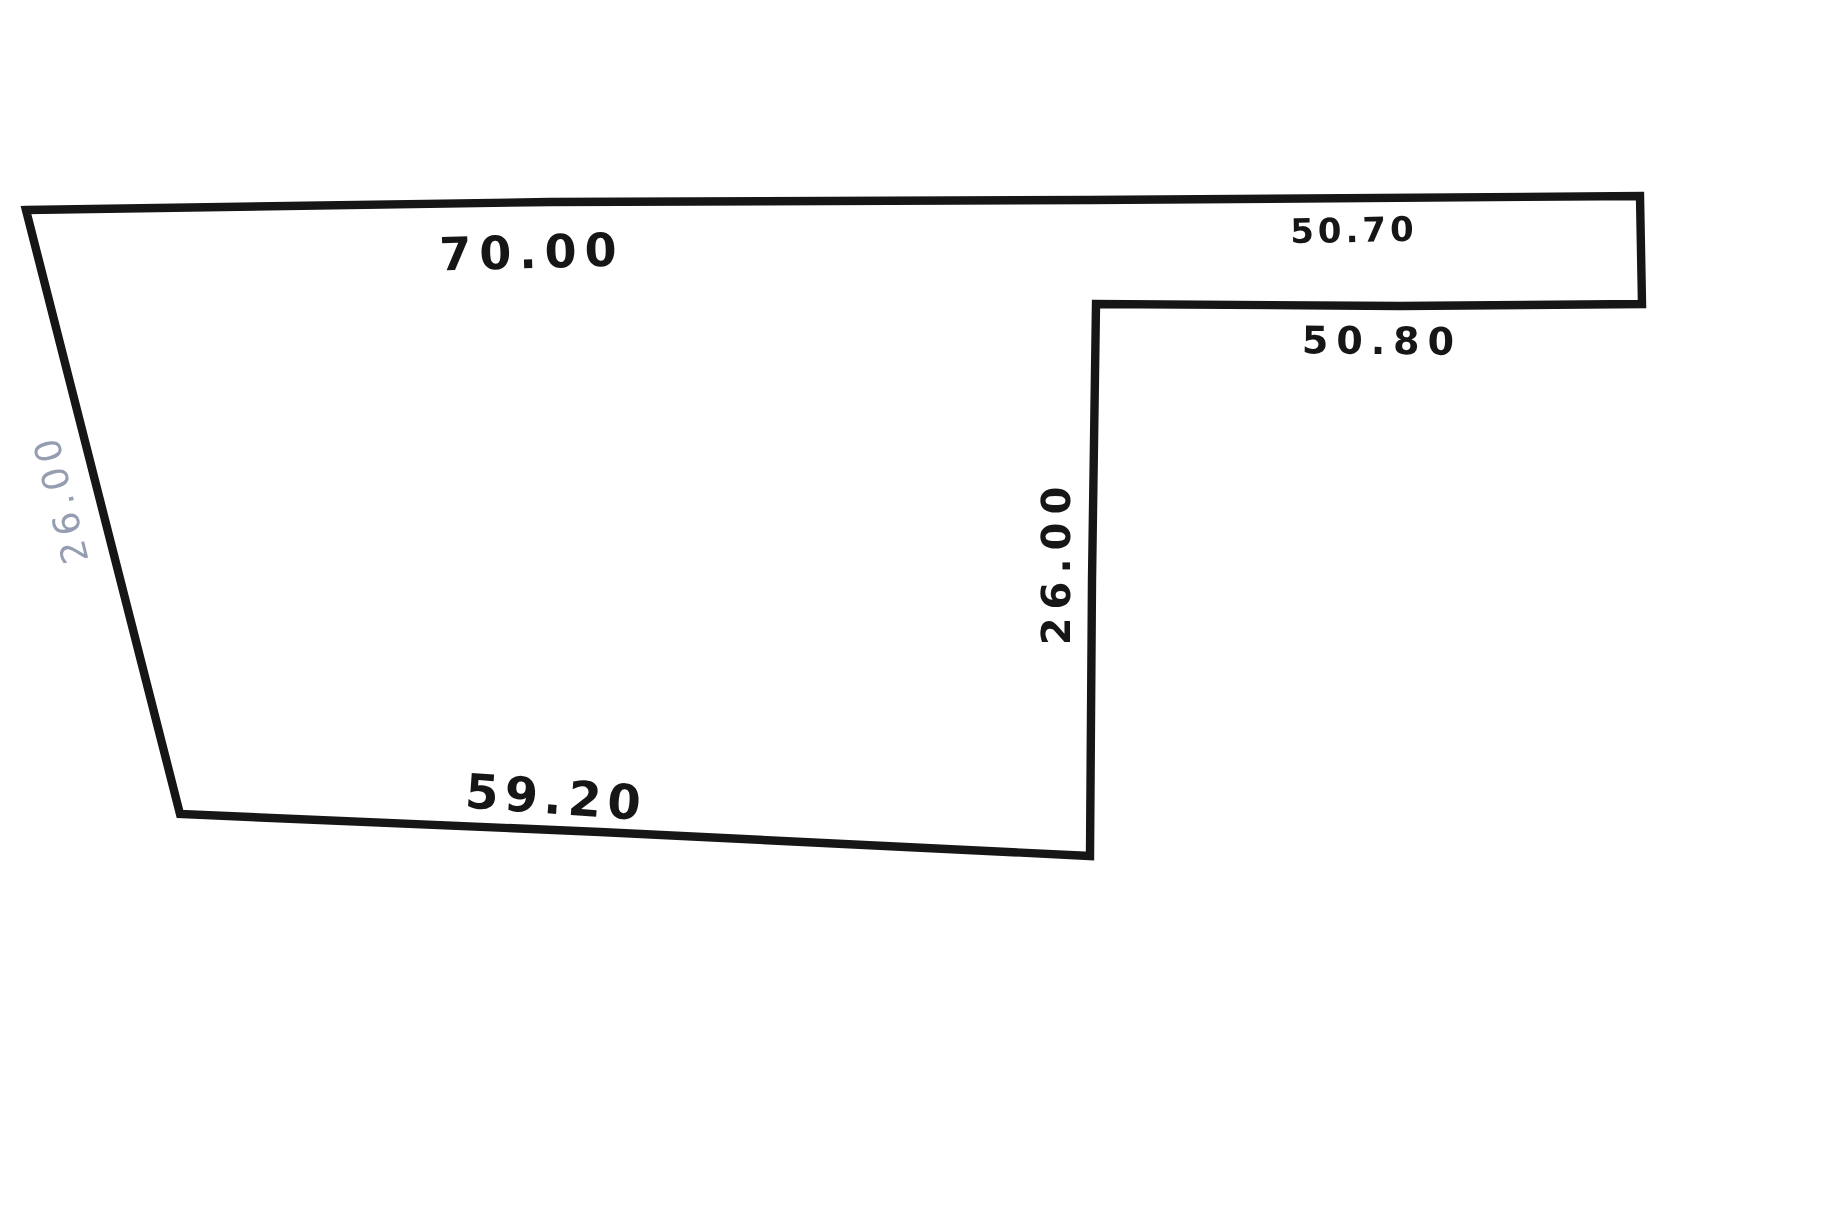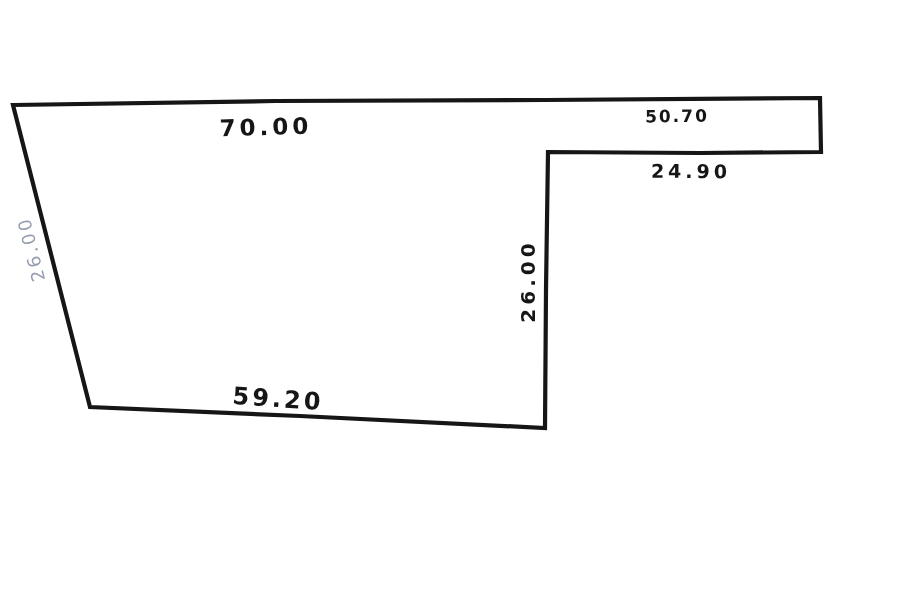--- a/index.html
+++ b/index.html
@@ -75,21 +75,21 @@
          L 700 153 L 548 152
          L 546 290 L 545 428
          L 300 416 L 90 407
          Z"></path>
   </svg>
 
   <div class="label label-top">70.00</div>
 
   <div class="label label-strip-inner">50.70</div>
 
-  <div class="label label-strip-outer">24.90</div>
+  <div class="label label-strip-outer">50.80</div>
 
   <div class="label label-left">26.00</div>
 
   <div class="label label-middle">26.00</div>
 
   <div class="label label-bottom">59.20</div>
 
 </div>
 
 </body></html>

